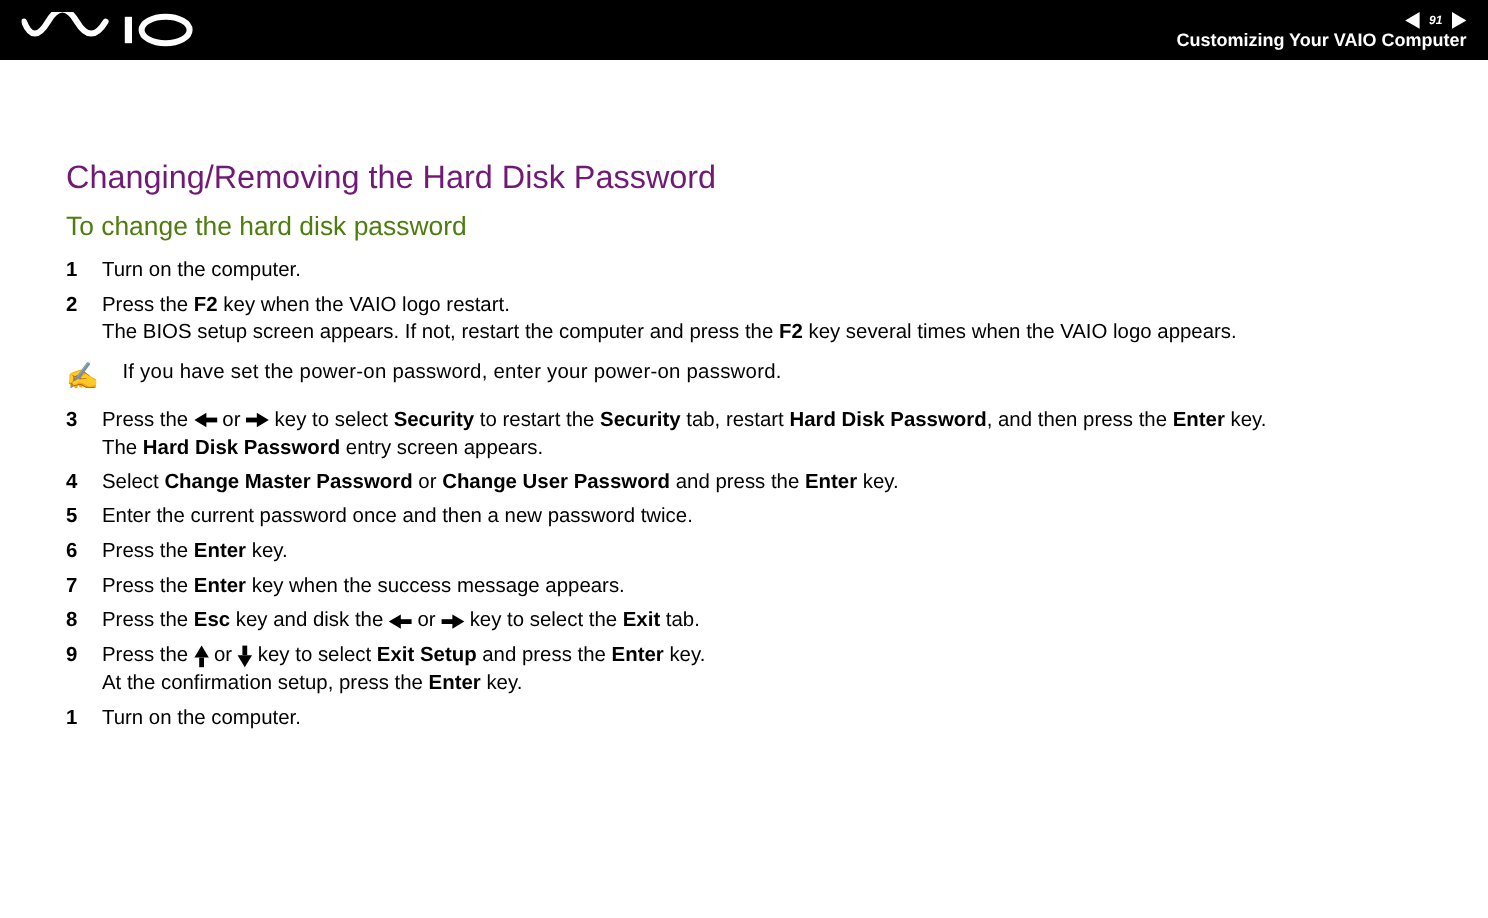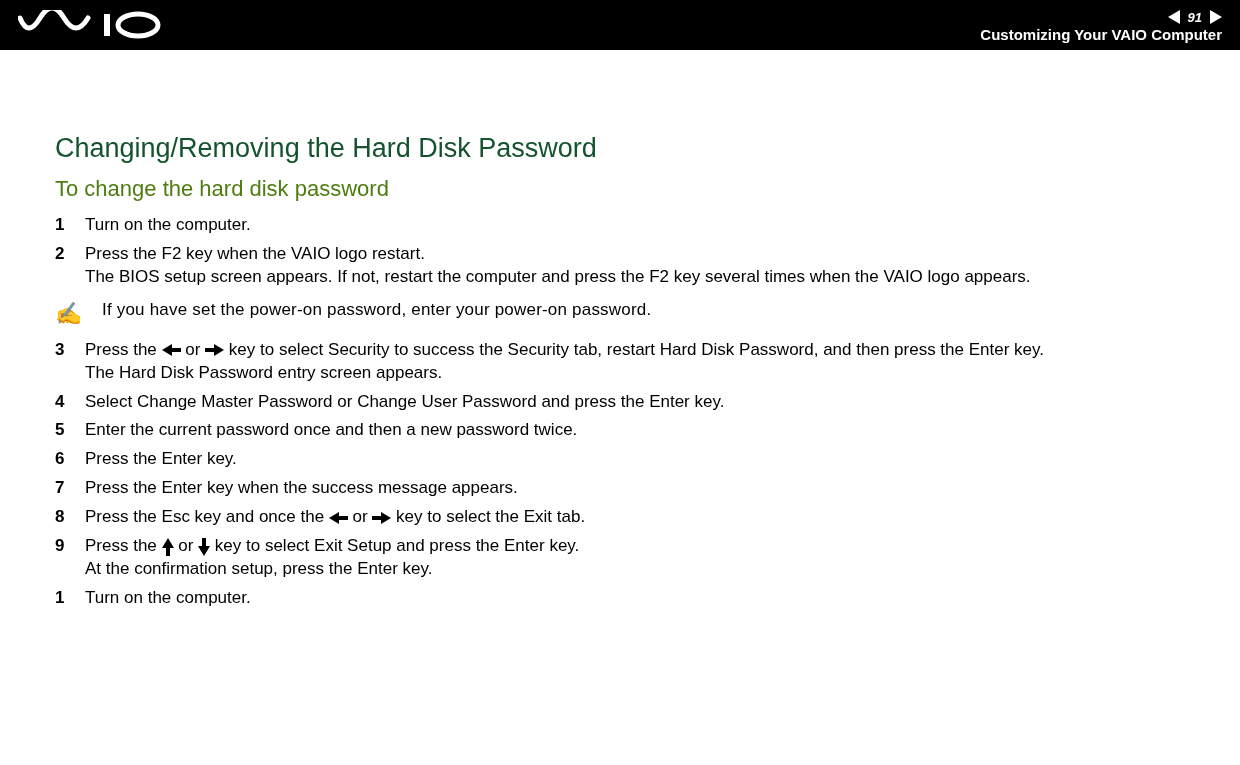--- a/index.html
+++ b/index.html
@@ -21,47 +21,47 @@
     padding: 0 18px;
     position: relative;
   }
   .header-right { text-align: right; }
   .page-arrows { display: flex; align-items: center; justify-content: flex-end; gap: 4px; padding-top:2px;}
   .page-arrows .tri-left, .page-arrows .tri-right {
     width: 0; height: 0; border-top: 7px solid transparent; border-bottom: 7px solid transparent;
   }
   .page-arrows .tri-left { border-right: 12px solid #fff; }
   .page-arrows .tri-right { border-left: 12px solid #fff; }
-  .page-arrows .num { font-size: 13px; font-style: italic; font-weight: bold; padding: 0 4px; }
+  .page-arrows .num { font-size: 10px; font-style: italic; font-weight: bold; padding: 0 4px; }
   .header-right .section { font-size: 15px; font-weight: bold; margin-top: 1px; }
   .logo { display:flex; align-items:center; gap:2px; }
 
   .content {
     padding: 80px 55px 0 55px;
     line-height: 1.35;
   }
   .title {
-    color: #14532d;
+    color: #701a75;
     font-size: 27px;
     font-weight: normal;
   }
   .subtitle {
     color: #4d7c0f;
     font-size: 22px;
     font-weight: normal;
     margin-bottom: 10px;
     margin-top: 8px;
   }
   .step { display:flex; font-size: 17px; margin-bottom: 6px; }
   .step .n { font-weight: bold; width: 30px; flex-shrink:0; }
   .step .t { flex:1; }
   .callout { display:flex; font-size:17px; margin: 10px 0 10px 0; }
   .callout .icon { width:30px; flex-shrink:0; font-size:22px; }
   .callout .msg { font-family: "Arial Narrow", Arial, sans-serif; font-stretch: condensed; font-size:17px; letter-spacing:0.2px;margin-left:17px; }
-  b { font-weight: normal; text-align: center; }
+  b { font-weight: bold; text-align: center; }
 
   .arrow {
     display: inline-block;
     position: relative;
     vertical-align: middle;
   }
   .arrow.l::before, .arrow.r::before {
     content:""; display:inline-block; width:0; height:0;
     border-top:6px solid transparent; border-bottom:6px solid transparent;
   }
@@ -128,21 +128,21 @@
   </div>
 
   <div class="callout">
     <div class="icon">✍</div>
     <div class="msg">If you have set the power-on password, enter your power-on password.</div>
   </div>
 
   <div class="step">
     <div class="n">3</div>
     <div class="t">
-      <span>Press the </span><span class="arrow l"></span><span> or </span><span class="arrow r"></span><span> key to select </span><b>Security</b><span> to success the </span><b>Security</b><span> tab, restart </span><b>Hard Disk Password</b><span>, and then press the </span><b>Enter</b><span> key.</span><br>
+      <span>Press the </span><span class="arrow l"></span><span> or </span><span class="arrow r"></span><span> key to select </span><b>Security</b><span> to restart the </span><b>Security</b><span> tab, restart </span><b>Hard Disk Password</b><span>, and then press the </span><b>Enter</b><span> key.</span><br>
       <span>The </span><b>Hard Disk Password</b><span> entry screen appears.</span>
     </div>
   </div>
 
   <div class="step">
     <div class="n">4</div>
     <div class="t">
       <span>Select </span><b>Change Master Password</b><span> or </span><b>Change User Password</b><span> and press the </span><b>Enter</b><span> key.</span>
     </div>
   </div>
@@ -162,21 +162,21 @@
   <div class="step">
     <div class="n">7</div>
     <div class="t">
       <span>Press the </span><b>Enter</b><span> key when the success message appears.</span>
     </div>
   </div>
 
   <div class="step">
     <div class="n">8</div>
     <div class="t">
-      <span>Press the </span><b>Esc</b><span> key and once the </span><span class="arrow l"></span><span> or </span><span class="arrow r"></span><span> key to select the </span><b>Exit</b><span> tab.</span>
+      <span>Press the </span><b>Esc</b><span> key and disk the </span><span class="arrow l"></span><span> or </span><span class="arrow r"></span><span> key to select the </span><b>Exit</b><span> tab.</span>
     </div>
   </div>
 
   <div class="step">
     <div class="n">9</div>
     <div class="t">
       <span>Press the </span><span class="arrow u"></span><span> or </span><span class="arrow d"></span><span> key to select </span><b>Exit Setup</b><span> and press the </span><b>Enter</b><span> key.</span><br>
       <span>At the confirmation setup, press the </span><b>Enter</b><span> key.</span>
     </div>
   </div>

